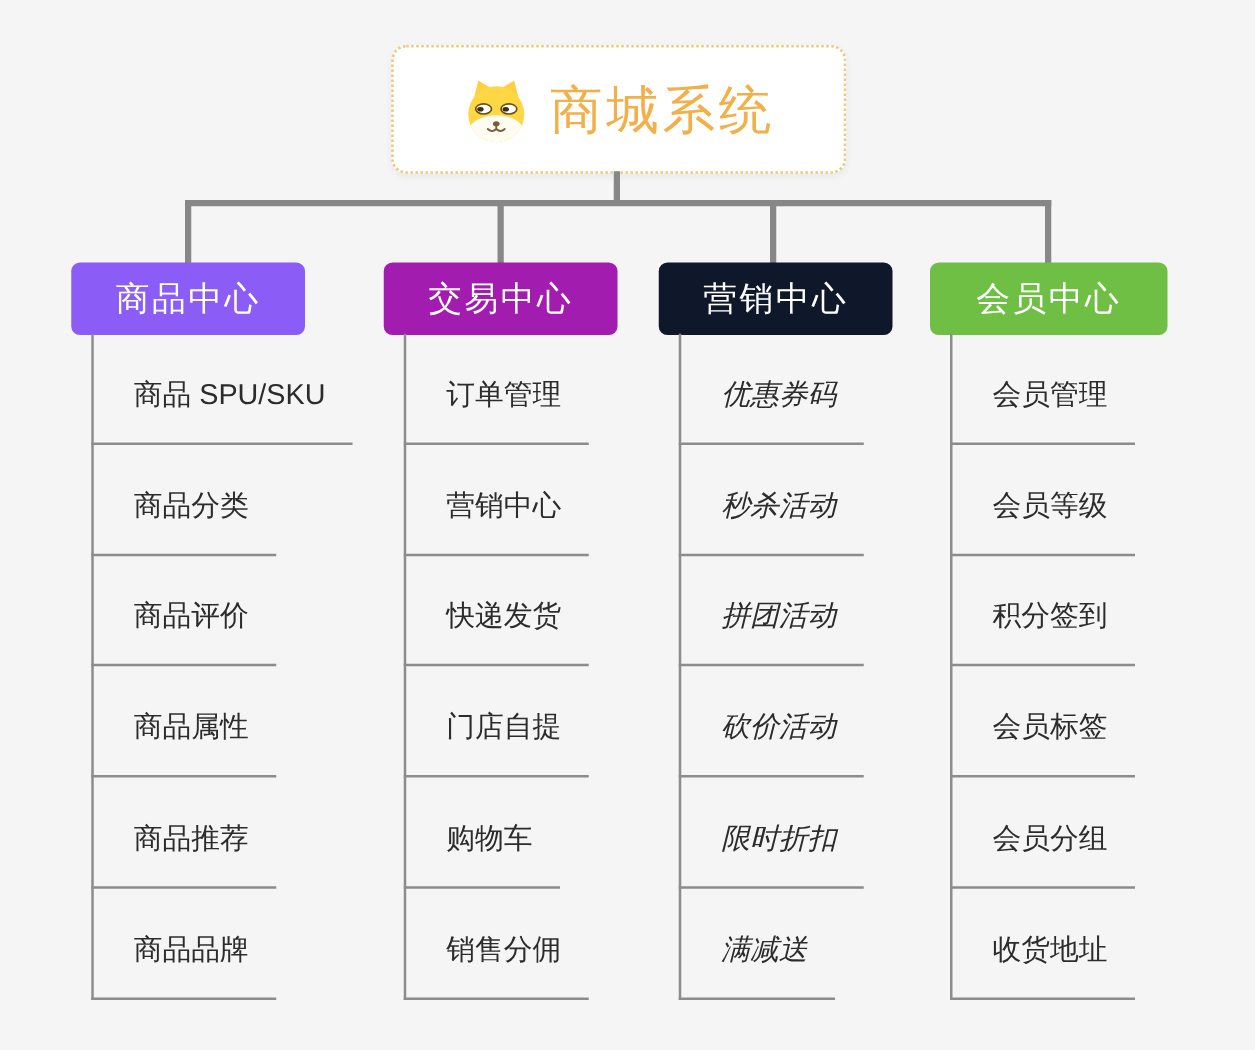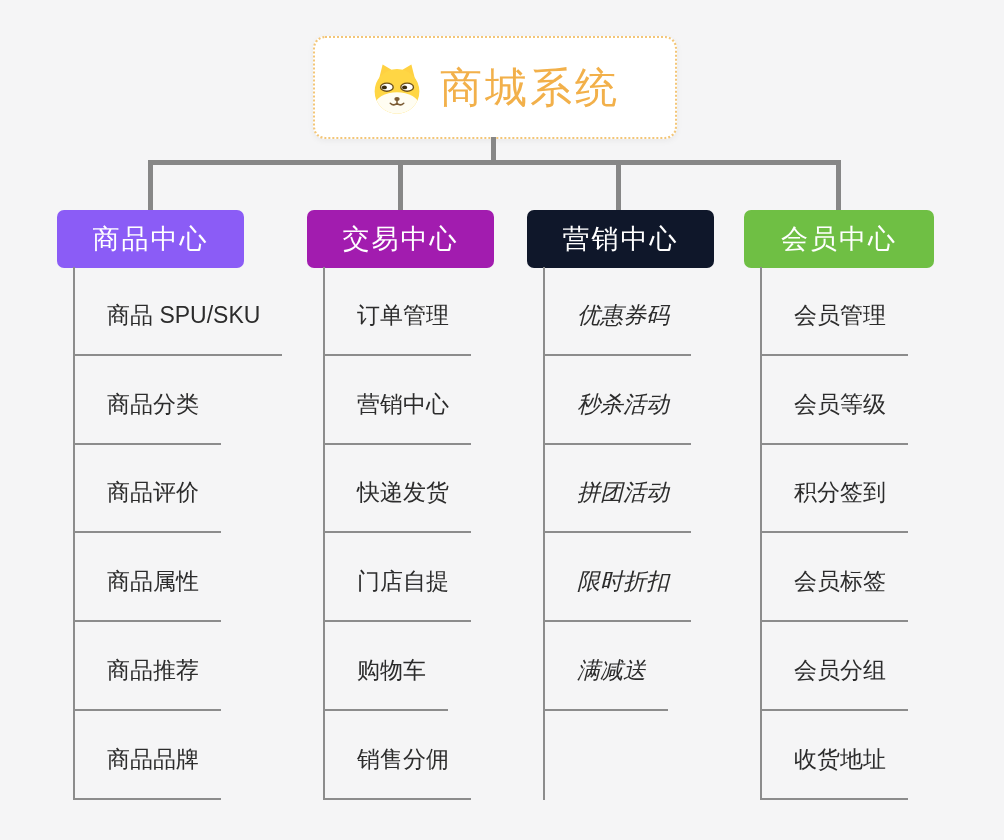--- a/index.html
+++ b/index.html
@@ -186,20 +186,23 @@
     <div class="item">
         <span class="item-label">优惠券码</span>
       </div>
     <div class="item">
         <span class="item-label">秒杀活动</span>
       </div>
     <div class="item">
         <span class="item-label">拼团活动</span>
       </div>
     <div class="item">
+        <span class="item-label">砍价活动</span>
+      </div>
+    <div class="item">
         <span class="item-label">限时折扣</span>
       </div>
     <div class="item">
         <span class="item-label">满减送</span>
       </div>
   </div>
 
   <div class="branch-col bc-3">
     <div class="item">
         <span class="item-label">会员管理</span>

